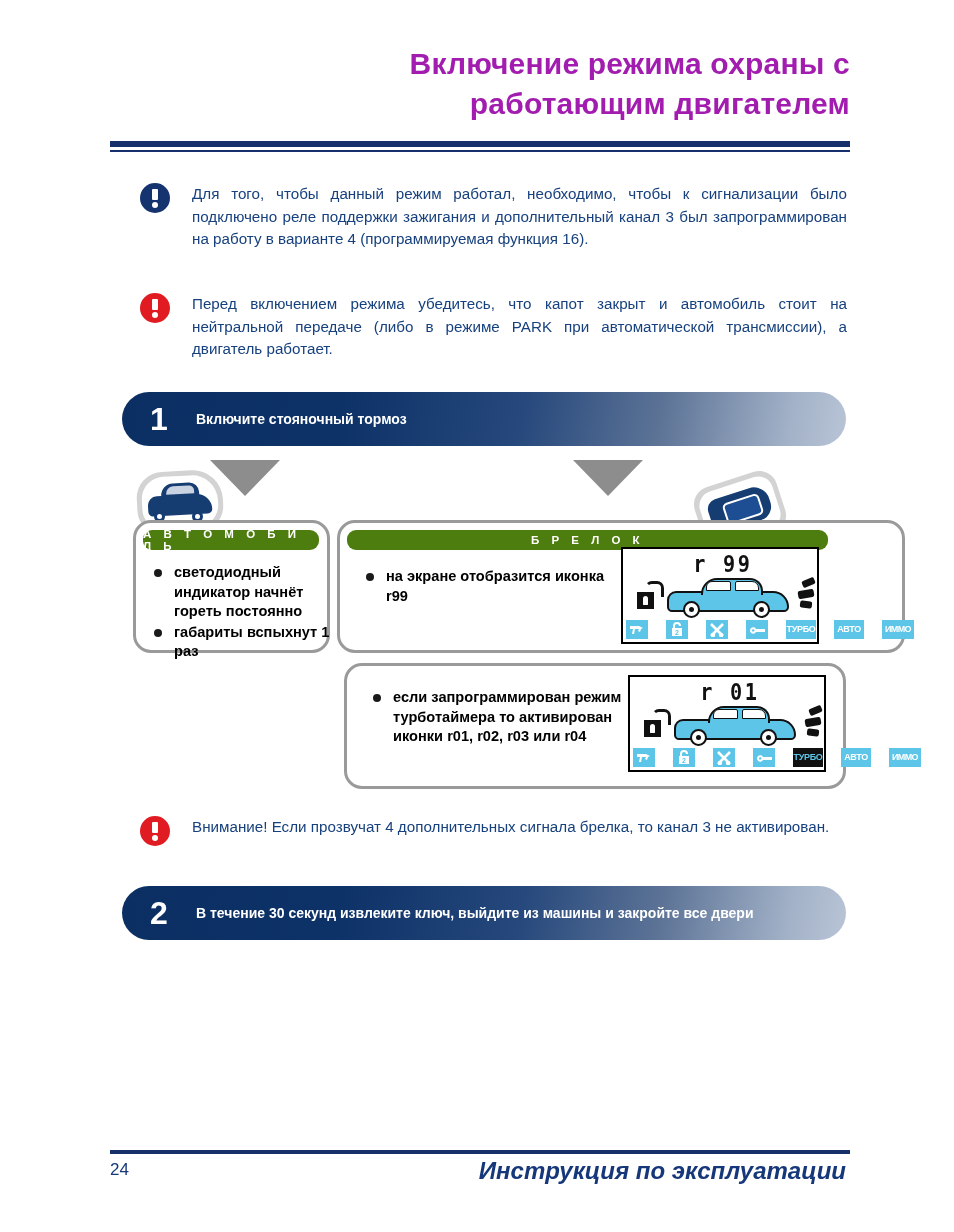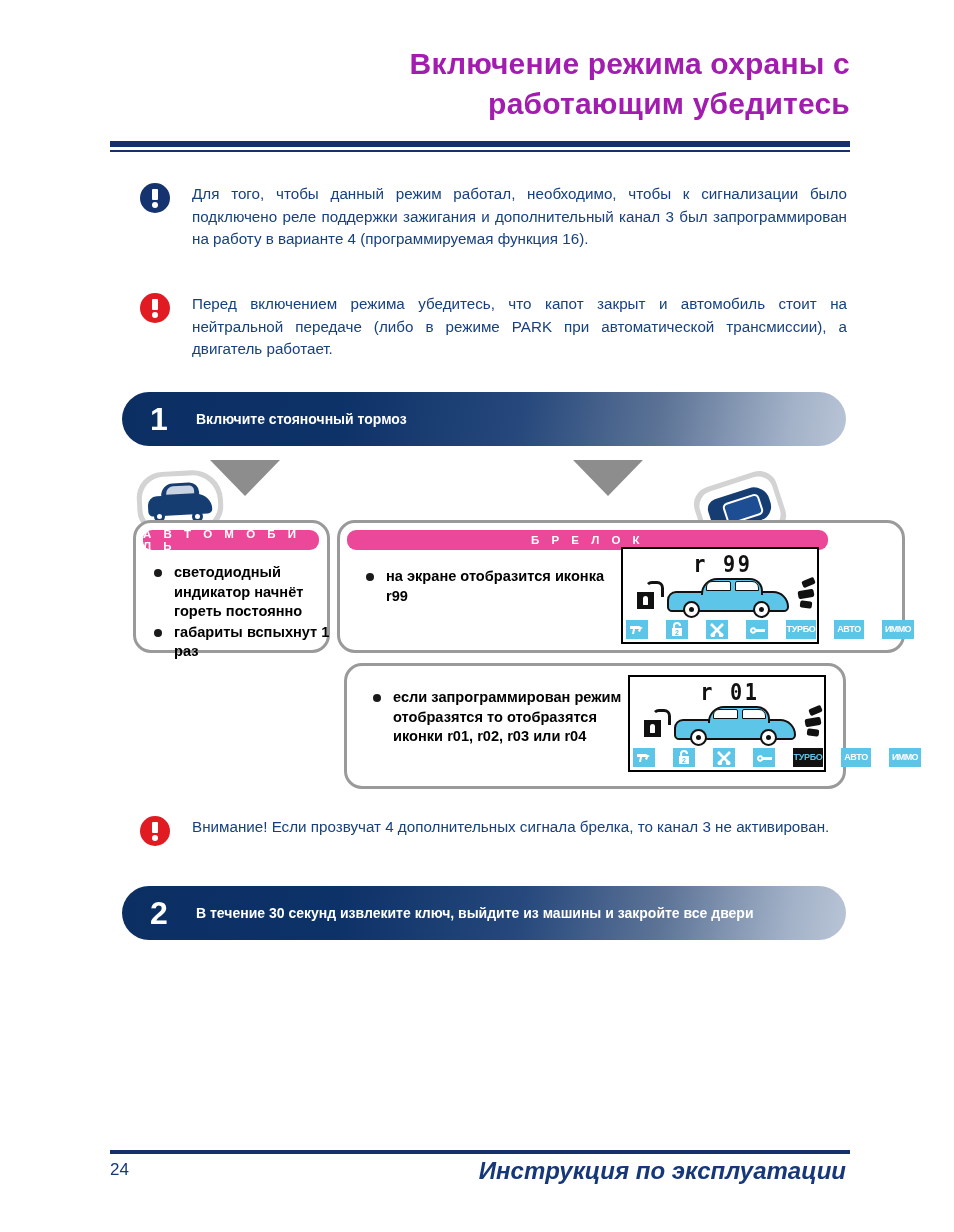--- a/index.html
+++ b/index.html
@@ -71,21 +71,21 @@
   #arrow-left{left:210px;top:460px;}
   #arrow-right{left:573px;top:460px;}
 
   
   .panel{
     position:absolute;
     border:3px solid #9a9a9a;border-radius:18px;background:#fff;
     box-sizing:border-box;
   }
   .panel-hdr{
-    position:absolute;height:20px;background:#ec4899;
+    position:absolute;height:20px;background:#4d7c0f;
     color:#fff;font-size:11.5px;font-weight:bold;letter-spacing:4.5px;
     display:flex;align-items:center;
     box-sizing:border-box;
   }
   .bullets{list-style:none;margin:8px;padding:0;}
   .bullets li{
     position:relative;padding-left:24px;margin-bottom:1px;
     font-size:14.6px;font-weight:bold;line-height:19.5px;color:#000;
   }
   .bullets li:before{
@@ -239,21 +239,21 @@
     font-size:24px;font-weight:bold;font-style:italic;color:#16387a;
   }
 </style>
 </head>
 <body>
 
 <div class="page">
 
   <div class="title">
     <span class="ln">Включение режима охраны с</span>
-    <span class="ln">работающим убедитесь</span>
+    <span class="ln">работающим двигателем</span>
   </div>
   <div class="hrule-thick"></div>
   <div class="hrule-thin"></div>
 
   <div class="note" id="note1">
     <div class="bang bang-blue">
       <div class="bang-inner">
           <div class="bar"></div>
           <div class="dot"></div>
         </div>
@@ -358,21 +358,21 @@
         </div>
         <div class="lcd-cell txt">ТУРБО</div>
         <div class="lcd-cell txt">АВТО</div>
         <div class="lcd-cell wide">ИММО</div>
       </div>
     </div>
   </div>
 
   <div class="panel" id="panel-fob2">
     <ul class="bullets">
-      <li>если запрограммирован режим отобразятся то отобразятся иконки r01, r02, r03 или r04</li>
+      <li>если запрограммирован режим турботаймера то активирован иконки r01, r02, r03 или r04</li>
     </ul>
 
     <div class="lcd" id="lcd2">
       <div class="lcd-digits">r 01</div>
       <div class="lcd-stage">
         <div class="padlock">
           <div class="shackle"></div>
             <div class="body"></div>
         </div>
         <div class="lcd-car">

